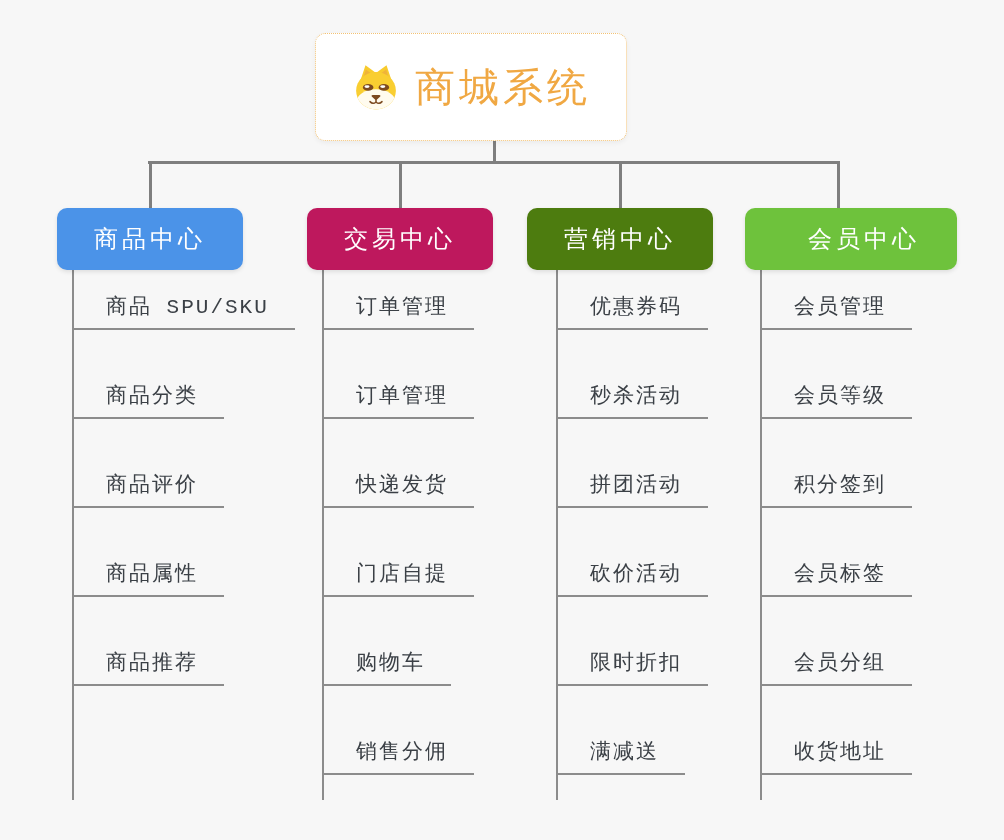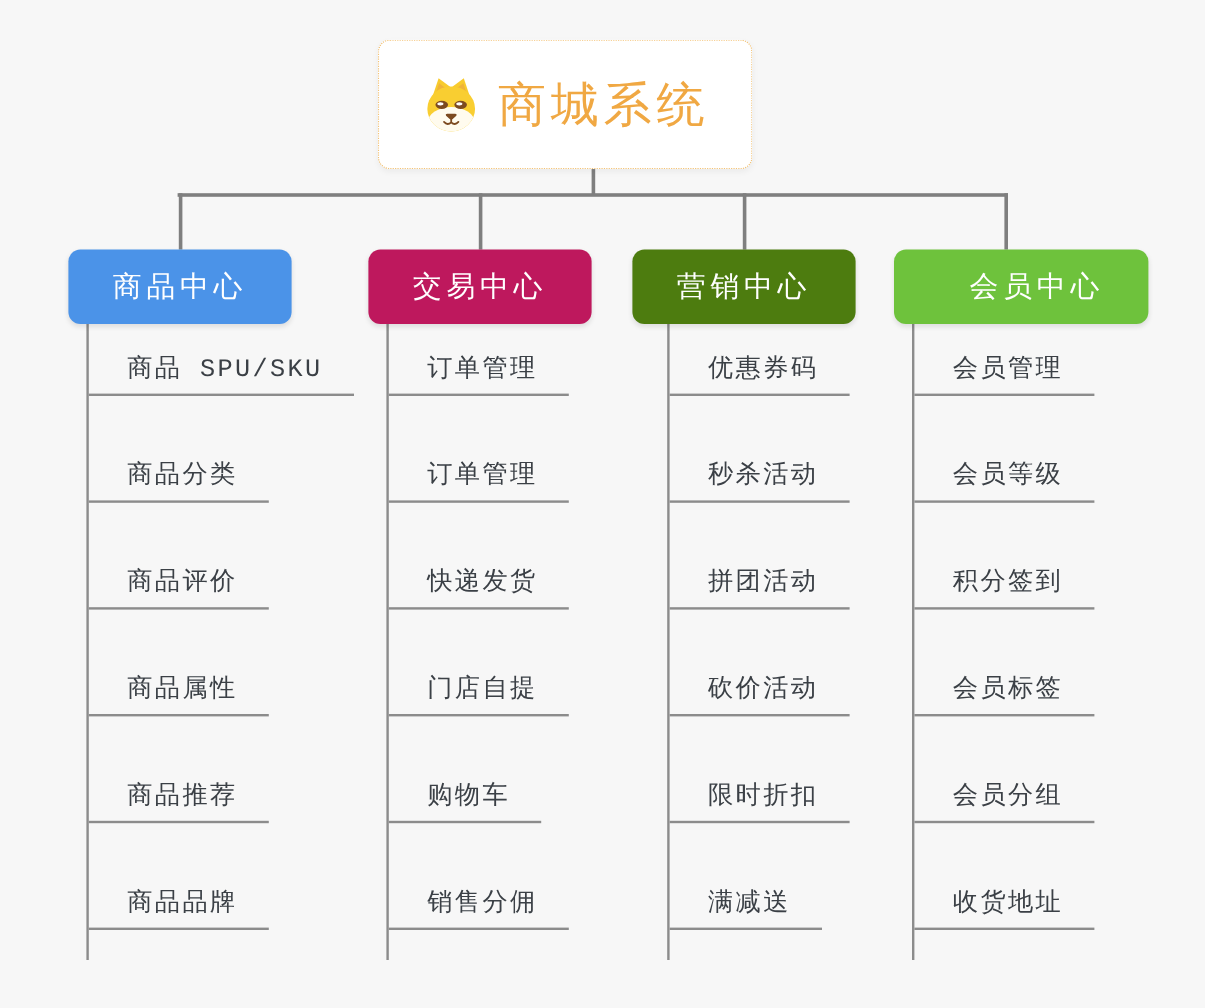--- a/index.html
+++ b/index.html
@@ -89,23 +89,20 @@
         </div>
         <div class="leaf">
           <span class="leaf-label">商品评价</span>
         </div>
         <div class="leaf">
           <span class="leaf-label">商品属性</span>
         </div>
         <div class="leaf">
           <span class="leaf-label">商品推荐</span>
         </div>
-        <div class="leaf">
-          <span class="leaf-label">商品品牌</span>
-        </div>
       </div>
       <div class="connector" style="left: 398.5px; top: 161px; width: 3px; height: 47px; background: rgb(127, 127, 127);"></div>
       <div class="branch-header" style="left: 307px; background: #be185d;">
         <span class="branch-label">交易中心</span>
       </div>
       <div class="branch-column" style="left: 322px; top: 266px;">
         <div class="leaf">
           <span class="leaf-label">订单管理</span>
         </div>
         <div class="leaf">

